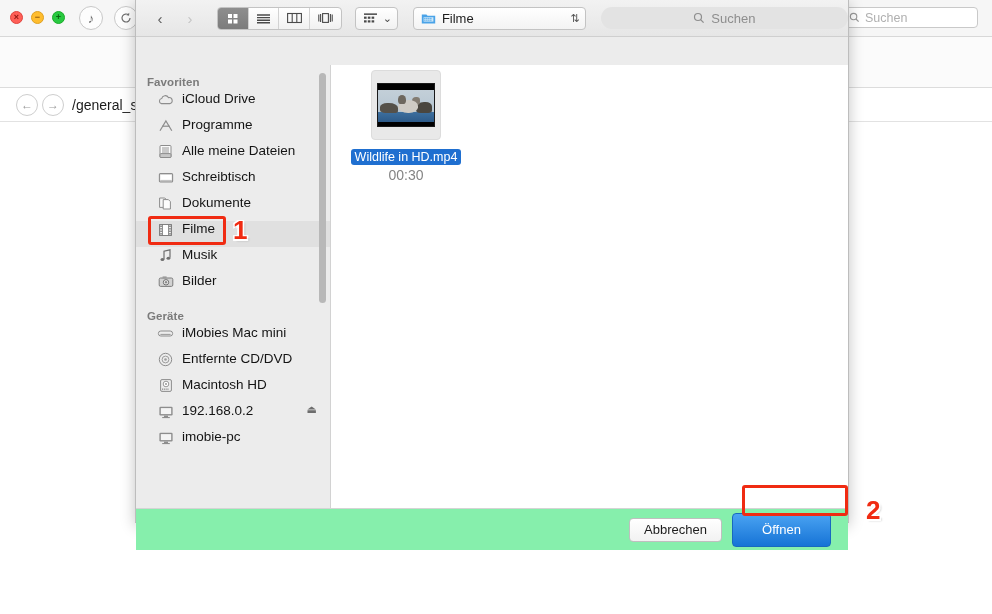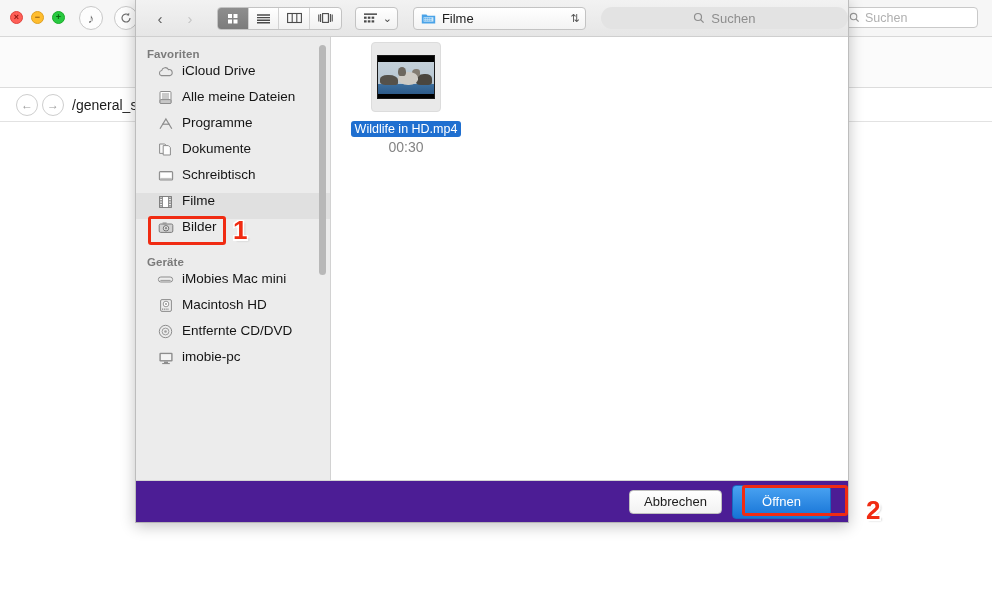--- a/index.html
+++ b/index.html
@@ -121,21 +121,21 @@
   .loc-label { font-size: 13px; color: #1c1c1c; flex: 1; }
   .dlg-search {
     margin-left: 15px; width: 266px; height: 22px;
     background: #e3e3e3; border-radius: 11px;
     display: flex; align-items: center; justify-content: center; gap: 6px;
   }
   .dlg-search .ph { font-size: 13px; color: #8e8e8e; }
 
   .dlg-body {
     position: relative; width: 100%; height: 443px;
-    display: flex; background: #a21caf;
+    display: flex; background: #a21caf; margin-top: 28px;
   }
   .sidebar {
     position: relative; width: 195px; height: 100%;
     background: #ececec; border-right: 1px solid #d2d2d2;
     padding-top: 6px;
   }
   .sb-head {
     font-size: 11.5px; font-weight: bold; color: #7b7b7b;
     padding: 5px 0 3px 11px; letter-spacing: 0.1px;
   }
@@ -200,21 +200,21 @@
   }
   .filename {
     margin-top: 9px; font-size: 12.5px; color: #ffffff;
     background: #1f6fd0; border-radius: 3px; padding: 1px 4px;
     white-space: nowrap;
   }
   .filemeta { margin-top: 2px; font-size: 14px; color: #848484; }
 
   .dlg-footer {
     position: relative; width: 100%; height: 42px;
-    background: #4c1d95; border-top: 1px solid #d4d4d4;
+    background: #86efac; border-top: 1px solid #d4d4d4;
     display: flex; align-items: center; justify-content: flex-end;
     padding-right: 17px; gap: 10px;
   }
   .btn-cancel {
     height: 24px; min-width: 93px; padding: 0 13px;
     border: 1px solid #bfbfbf; border-radius: 4px;
     background: linear-gradient(#ffffff, #f2f2f2);
     font-size: 13px; color: #1c1c1c;
     display: flex; align-items: center; justify-content: center;
   }
@@ -421,62 +421,62 @@
           <span class="sb-ico">
             <svg width="17" height="12" viewBox="0 0 17 12">
               <path d="M4.4 9.6a2.6 2.6 0 0 1 .3-5.1 3.6 3.6 0 0 1 6.7-.9 2.8 2.8 0 0 1 1.4 6z" fill="none" stroke="#8d8d8d" stroke-width="1.1"></path>
             </svg>
           </span>
           <span class="sb-label">iCloud Drive</span>
         </div>
 
         <div class="sb-item">
           <span class="sb-ico">
+            <svg width="16" height="14" viewBox="0 0 16 14">
+              <path d="M2 11.8 7.9 2l5.9 9.8" fill="none" stroke="#8d8d8d" stroke-width="1.2"></path>
+              <line x1="4.2" y1="7.2" x2="11.6" y2="7.2" stroke="#8d8d8d" stroke-width="1.2"></line>
+            </svg>
+          </span>
+          <span class="sb-label">Programme</span>
+        </div>
+
+        <div class="sb-item">
+          <span class="sb-ico">
             <svg width="15" height="15" viewBox="0 0 15 15">
               <rect x="2" y="1.5" width="11" height="12" rx="1" fill="#fbfbfb" stroke="#8d8d8d" stroke-width="1"></rect>
               <g stroke="#8d8d8d" stroke-width="0.9">
                 <line x1="4" y1="4" x2="11" y2="4"></line>
                 <line x1="4" y1="6" x2="11" y2="6"></line>
                 <line x1="4" y1="8" x2="11" y2="8"></line>
               </g>
               <rect x="2" y="9.6" width="11" height="3.9" rx="1" fill="#c7c7c7" stroke="#8d8d8d" stroke-width="1"></rect>
             </svg>
           </span>
           <span class="sb-label">Alle meine Dateien</span>
         </div>
 
         <div class="sb-item">
           <span class="sb-ico">
             <svg width="16" height="14" viewBox="0 0 16 14">
-              <path d="M2 11.8 7.9 2l5.9 9.8" fill="none" stroke="#8d8d8d" stroke-width="1.2"></path>
-              <line x1="4.2" y1="7.2" x2="11.6" y2="7.2" stroke="#8d8d8d" stroke-width="1.2"></line>
-            </svg>
-          </span>
-          <span class="sb-label">Programme</span>
+              <rect x="1.4" y="2.6" width="13.2" height="8.4" rx="1" fill="#eeeeee" stroke="#8d8d8d" stroke-width="1.1"></rect>
+              <rect x="2.8" y="4" width="10.4" height="4.6" fill="#ffffff"></rect>
+              <rect x="2.2" y="9.4" width="11.6" height="1.2" fill="#a8a8a8"></rect>
+            </svg>
+          </span>
+          <span class="sb-label">Schreibtisch</span>
         </div>
 
         <div class="sb-item">
           <span class="sb-ico">
             <svg width="15" height="15" viewBox="0 0 15 15">
               <path d="M1.6 2h5.2l2 2v7.4H1.6z" fill="#f7f7f7" stroke="#8d8d8d" stroke-width="1"></path>
               <path d="M5.2 3.6h5.2l2 2v7.4H5.2z" fill="#fdfdfd" stroke="#8d8d8d" stroke-width="1"></path>
             </svg>
           </span>
           <span class="sb-label">Dokumente</span>
-        </div>
-
-        <div class="sb-item">
-          <span class="sb-ico">
-            <svg width="16" height="14" viewBox="0 0 16 14">
-              <rect x="1.4" y="2.6" width="13.2" height="8.4" rx="1" fill="#eeeeee" stroke="#8d8d8d" stroke-width="1.1"></rect>
-              <rect x="2.8" y="4" width="10.4" height="4.6" fill="#ffffff"></rect>
-              <rect x="2.2" y="9.4" width="11.6" height="1.2" fill="#a8a8a8"></rect>
-            </svg>
-          </span>
-          <span class="sb-label">Schreibtisch</span>
         </div>
 
 
         <div class="sb-item selected">
           <span class="sb-ico">
             <svg width="15" height="14" viewBox="0 0 15 14">
               <rect x="1.6" y="1.6" width="11.8" height="10.8" fill="#f2f2f2" stroke="#757575" stroke-width="1"></rect>
               <rect x="4.5" y="1.6" width="6" height="10.8" fill="#ffffff" stroke="#757575" stroke-width="0.8"></rect>
               <g fill="#757575">
                 <rect x="2.3" y="2.6" width="1.5" height="1.4"></rect>
@@ -486,20 +486,30 @@
                 <rect x="11.2" y="2.6" width="1.5" height="1.4"></rect>
                 <rect x="11.2" y="5.1" width="1.5" height="1.4"></rect>
                 <rect x="11.2" y="7.6" width="1.5" height="1.4"></rect>
                 <rect x="11.2" y="10.1" width="1.5" height="1.4"></rect>
               </g>
             </svg>
           </span>
           <span class="sb-label">Filme</span>
         </div>
 
+        <div class="sb-item">
+          <span class="sb-ico">
+            <svg width="14" height="15" viewBox="0 0 14 15">
+              <path d="M5 11.4V3.2l6-1.4v8" fill="none" stroke="#6f6f6f" stroke-width="1.2"></path>
+              <ellipse cx="3.4" cy="11.6" rx="1.9" ry="1.5" fill="#6f6f6f"></ellipse>
+              <ellipse cx="9.4" cy="10.2" rx="1.9" ry="1.5" fill="#6f6f6f"></ellipse>
+            </svg>
+          </span>
+          <span class="sb-label">Musik</span>
+        </div>
 
         <div class="sb-item">
           <span class="sb-ico">
             <svg width="16" height="13" viewBox="0 0 16 13">
               <rect x="1.2" y="3" width="13.6" height="8.4" rx="1.4" fill="#d2d2d2" stroke="#7d7d7d" stroke-width="1"></rect>
               <rect x="4.6" y="1.4" width="4" height="2" fill="#9a9a9a"></rect>
               <circle cx="8" cy="7.3" r="2.7" fill="#f0f0f0" stroke="#6f6f6f" stroke-width="1"></circle>
               <circle cx="8" cy="7.3" r="1.2" fill="#8a8a8a"></circle>
             </svg>
           </span>
@@ -509,51 +519,63 @@
         <div class="sb-head" style="padding-top:11px;">Geräte</div>
 
         <div class="sb-item">
           <span class="sb-ico">
             <svg width="17" height="11" viewBox="0 0 17 11">
               <rect x="1.4" y="3" width="14.2" height="5" rx="2.4" fill="#ededed" stroke="#8d8d8d" stroke-width="1"></rect>
               <line x1="3.4" y1="6.4" x2="13.6" y2="6.4" stroke="#8d8d8d" stroke-width="0.9"></line>
             </svg>
           </span>
           <span class="sb-label">iMobies Mac mini</span>
+        </div>
+
+        <div class="sb-item">
+          <span class="sb-ico">
+            <svg width="15" height="15" viewBox="0 0 15 15">
+              <circle cx="7.5" cy="7.5" r="6.2" fill="#ececec" stroke="#8d8d8d" stroke-width="1"></circle>
+              <circle cx="7.5" cy="7.5" r="3.4" fill="none" stroke="#9e9e9e" stroke-width="1"></circle>
+              <circle cx="7.5" cy="7.5" r="1.3" fill="#9e9e9e"></circle>
+            </svg>
+          </span>
+          <span class="sb-label">Entfernte CD/DVD</span>
         </div>
 
         <div class="sb-item">
           <span class="sb-ico">
             <svg width="14" height="15" viewBox="0 0 14 15">
               <rect x="1.6" y="1.6" width="10.8" height="11.8" rx="1.4" fill="#ededed" stroke="#8d8d8d" stroke-width="1"></rect>
               <circle cx="7" cy="6" r="2.8" fill="#ffffff" stroke="#8d8d8d" stroke-width="0.9"></circle>
               <circle cx="7" cy="6" r="0.9" fill="#8d8d8d"></circle>
               <g fill="#9e9e9e">
                 <rect x="3" y="10.4" width="1.1" height="1.7"></rect>
                 <rect x="4.8" y="10.4" width="1.1" height="1.7"></rect>
                 <rect x="6.6" y="10.4" width="1.1" height="1.7"></rect>
                 <rect x="8.4" y="10.4" width="1.1" height="1.7"></rect>
               </g>
             </svg>
           </span>
           <span class="sb-label">Macintosh HD</span>
         </div>
 
-        <div class="sb-item">
-          <span class="sb-ico">
-            <svg width="15" height="15" viewBox="0 0 15 15">
-              <circle cx="7.5" cy="7.5" r="6.2" fill="#ececec" stroke="#8d8d8d" stroke-width="1"></circle>
-              <circle cx="7.5" cy="7.5" r="3.4" fill="none" stroke="#9e9e9e" stroke-width="1"></circle>
-              <circle cx="7.5" cy="7.5" r="1.3" fill="#9e9e9e"></circle>
-            </svg>
-          </span>
-          <span class="sb-label">Entfernte CD/DVD</span>
-        </div>
-
-
+
+        <div class="sb-item">
+          <span class="sb-ico">
+            <svg width="16" height="14" viewBox="0 0 16 14">
+              <rect x="1.4" y="1.8" width="13.2" height="8.6" rx="1.2" fill="#8d8d8d"></rect>
+              <rect x="2.8" y="3.1" width="10.4" height="6" fill="#f4f4f4"></rect>
+              <rect x="6" y="10.6" width="4" height="1.6" fill="#8d8d8d"></rect>
+              <rect x="4.2" y="12" width="7.6" height="1.1" fill="#8d8d8d"></rect>
+            </svg>
+          </span>
+          <span class="sb-label">192.168.0.2</span>
+          <span class="eject">⏏</span>
+        </div>
 
         <div class="sb-item">
           <span class="sb-ico">
             <svg width="16" height="14" viewBox="0 0 16 14">
               <rect x="1.4" y="1.8" width="13.2" height="8.6" rx="1.2" fill="#8d8d8d"></rect>
               <rect x="2.8" y="3.1" width="10.4" height="6" fill="#f4f4f4"></rect>
               <rect x="6" y="10.6" width="4" height="1.6" fill="#8d8d8d"></rect>
               <rect x="4.2" y="12" width="7.6" height="1.1" fill="#8d8d8d"></rect>
             </svg>
           </span>

